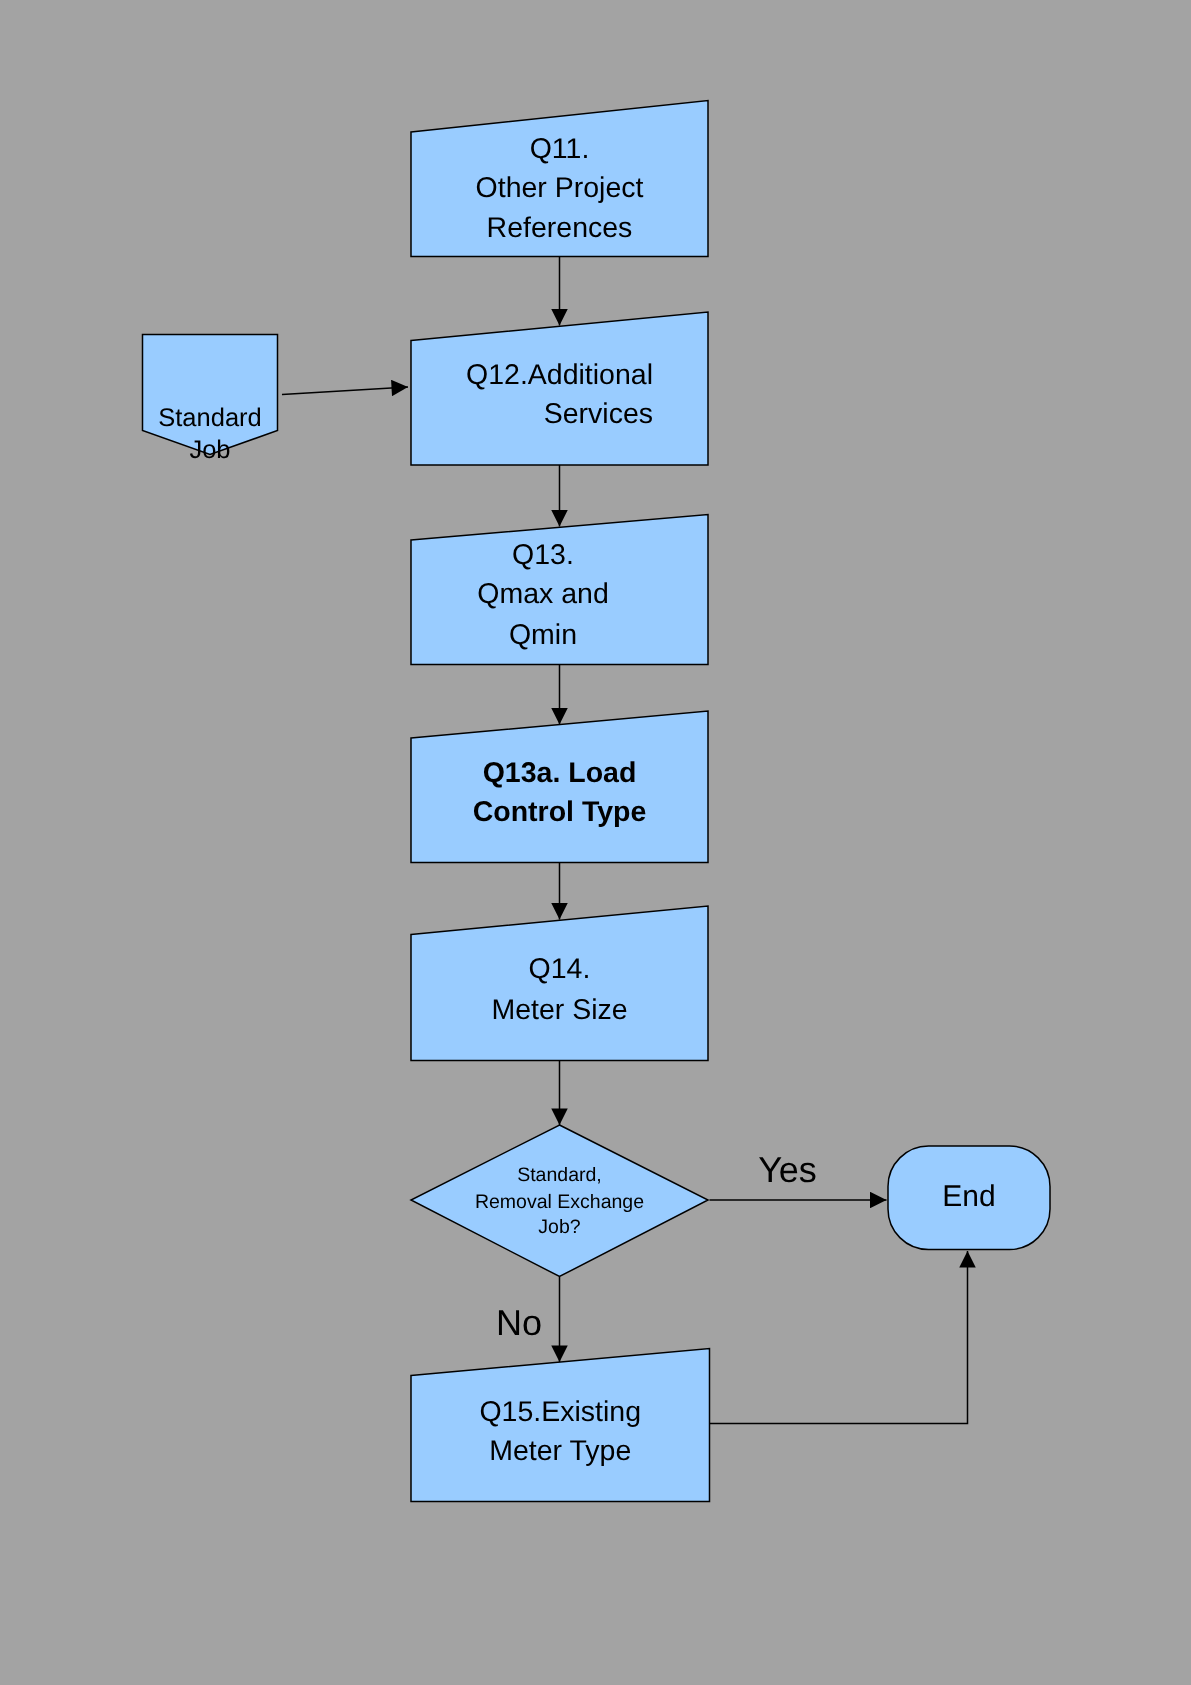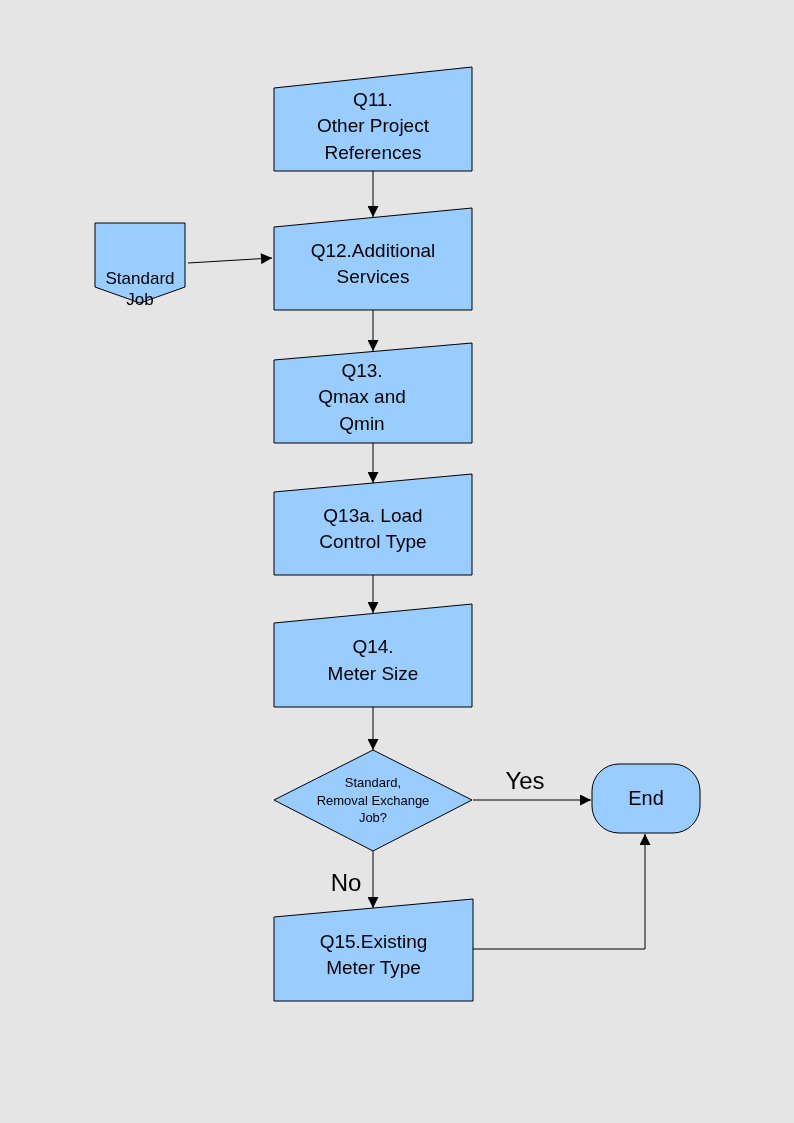--- a/index.html
+++ b/index.html
@@ -5,21 +5,21 @@
   html, body {
     margin: 0;
     padding: 0;
     background: #ffffff;
     font-family: "Liberation Sans", sans-serif;
   }
   .page {
     position: relative;
     width: 794px;
     height: 1123px;
-    background: #e5e5e5;
+    background: #a3a3a3;
     overflow: hidden;
   }
   .canvas {
     position: absolute;
     left: 0;
     top: 0;
   }
   .shape {
     stroke: #000000;
     stroke-width: 1;
@@ -91,28 +91,28 @@
     <polygon class="shape" points="274,917 473,899 473,1001 274,1001" fill="#99CCFF"></polygon>
   </svg>
 
   <div class="label box-label" style="left:274px; top:81px; width:198px; height:91px;">Q11.
 Other Project
 References</div>
 
   <div class="label pentagon-label" style="left:95px; top:223px; width:90px; height:64px;margin-top:34px;">Standard
 Job</div>
 
-  <div class="label box-label" style="left:274px; top:218px; width:198px; height:92px;">Q12.Additional
+  <div class="label box-label" style="left:274px; top:218px; width:198px; height:92px;text-align:right;">Q12.Additional
 Services</div>
 
   <div class="label box-label" style="left:274px; top:352px; width:176px; height:91px;">Q13.
 Qmax and
 Qmin</div>
 
-  <div class="label box-label" style="left:274px; top:483px; width:198px; height:92px;">Q13a. Load
+  <div class="label box-label" style="left:274px; top:483px; width:198px; height:92px;font-weight:bold;">Q13a. Load
 Control Type</div>
 
   <div class="label box-label" style="left:274px; top:614px; width:198px; height:93px;">Q14.
 Meter Size</div>
 
   <div class="label diamond-label" style="left:288px; top:756px; width:170px; height:89px;">Standard,
 Removal Exchange
 Job?</div>
 
   <div class="label end-label" style="left:592px; top:764px; width:108px; height:69px;">End</div>

